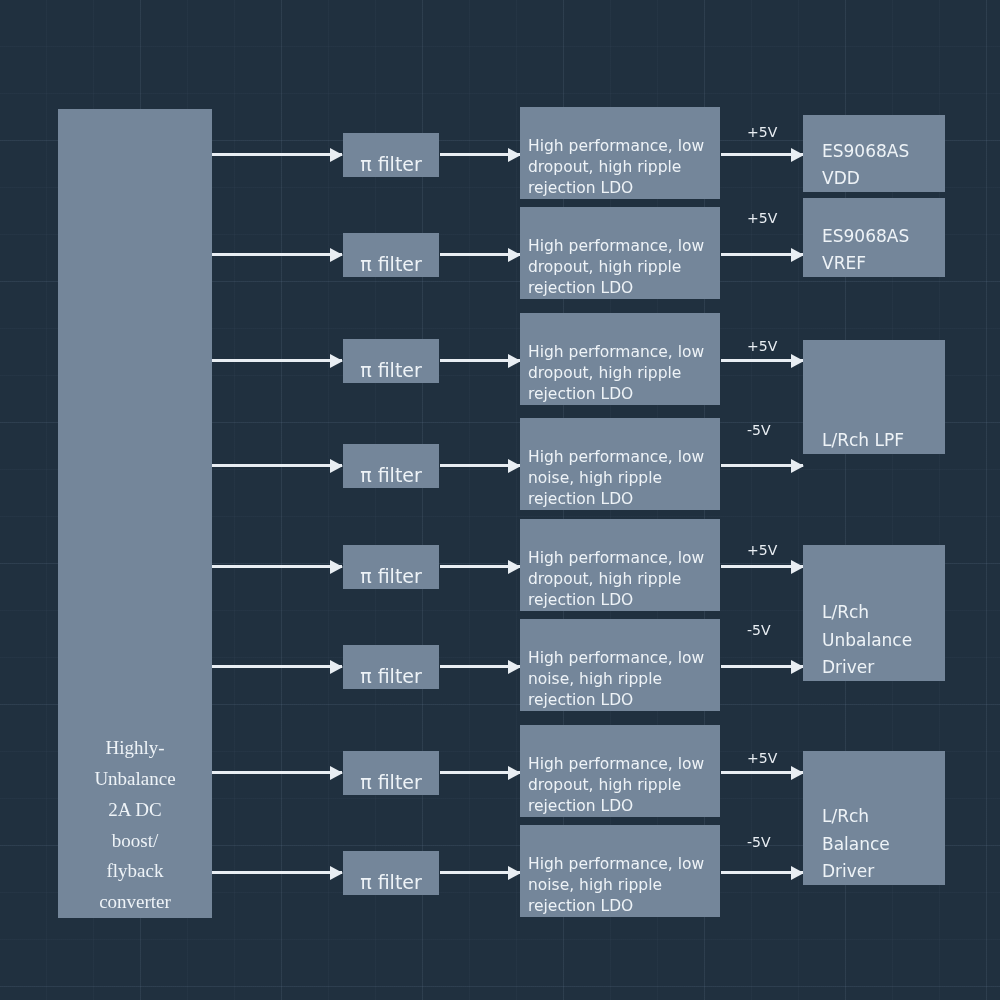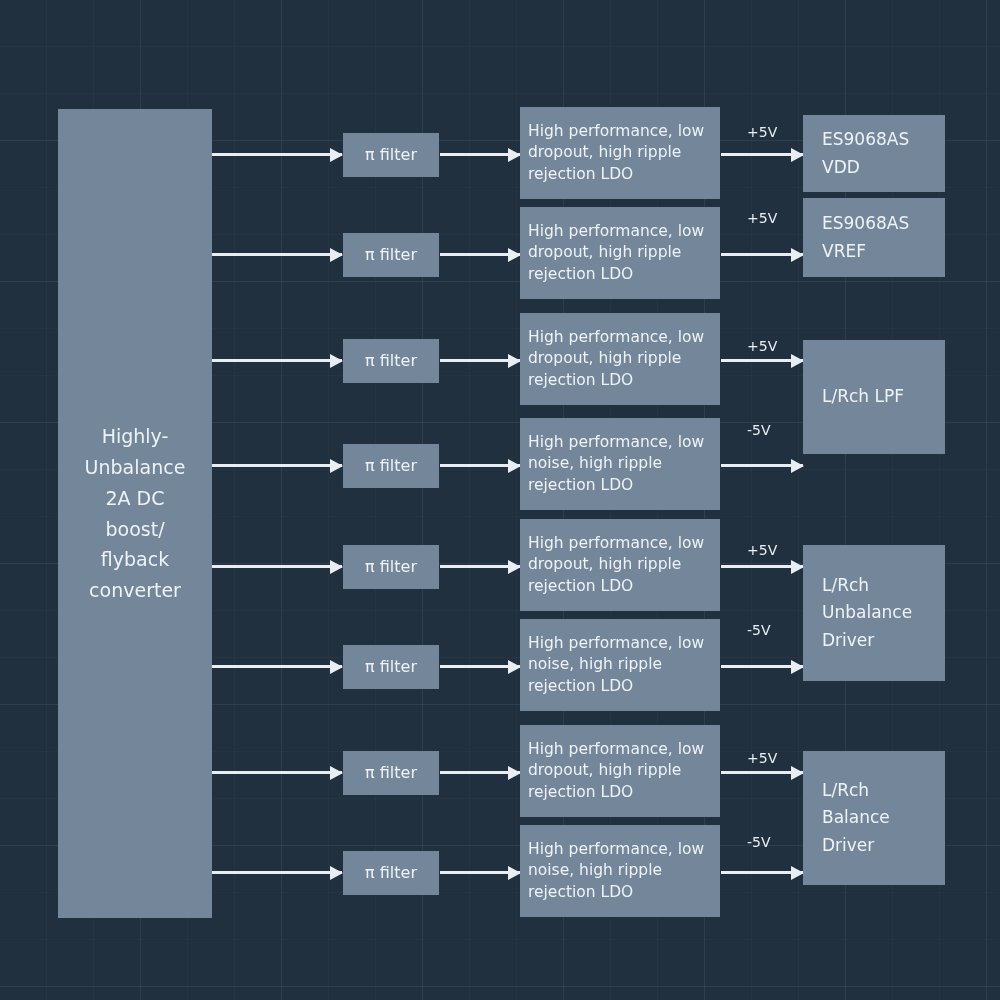--- a/index.html
+++ b/index.html
@@ -27,41 +27,42 @@
     font-family: "DejaVu Sans", "Liberation Sans", sans-serif;
   }
 
   .blk {
     position: absolute;
     background: #74869a;
     color: #eef3f7;
     box-sizing: border-box;
     display: flex;
     flex-direction: column;
-    justify-content: center;
+    justify-content: flex-end;
     line-height: 1.30;
   }
 
   .blk.center  { align-items: center; text-align: center; }
   .blk.lefttxt { align-items: flex-start; text-align: left; }
 
   
   #main-block {
     left: 58px; top: 109px;
     width: 154px; height: 809px;
     font-size: 19px;
     padding: 0 24px;
     line-height: 1.62;
+    font-family: Liberation Serif, serif;
   }
 
   
   .pifilter {
     width: 96px; height: 44px;
     left: 343px;
-    font-size: 16px;
+    font-size: 19px;
   }
 
   
   .ldo {
     left: 520px;
     width: 200px;
     height: 92px;
     font-size: 15.5px;
     padding-left: 8px;
     padding-right: 4px;

